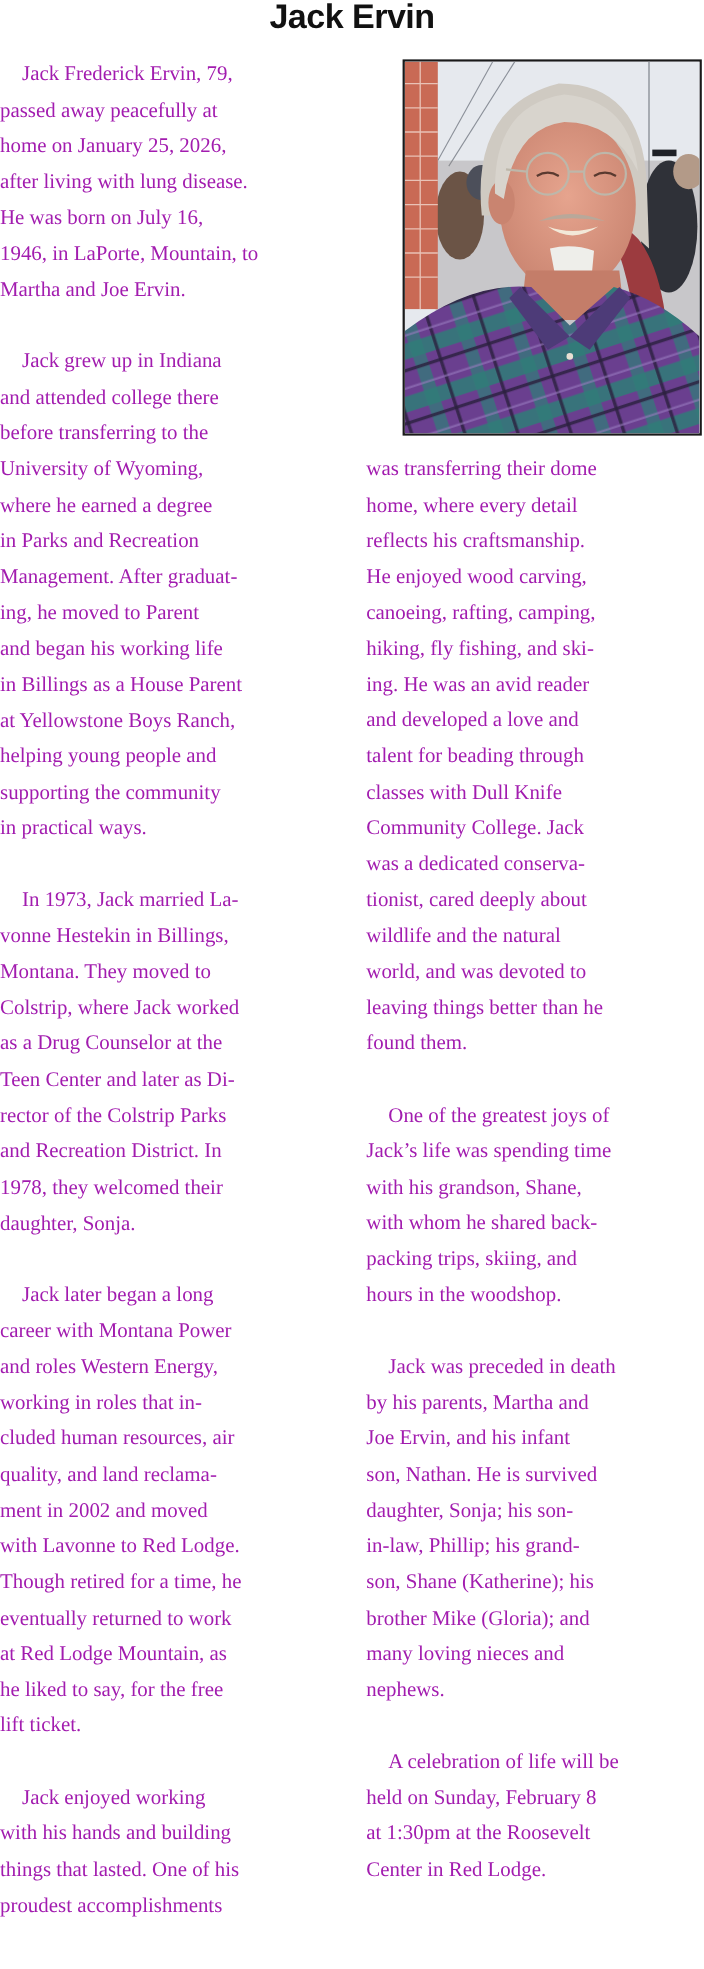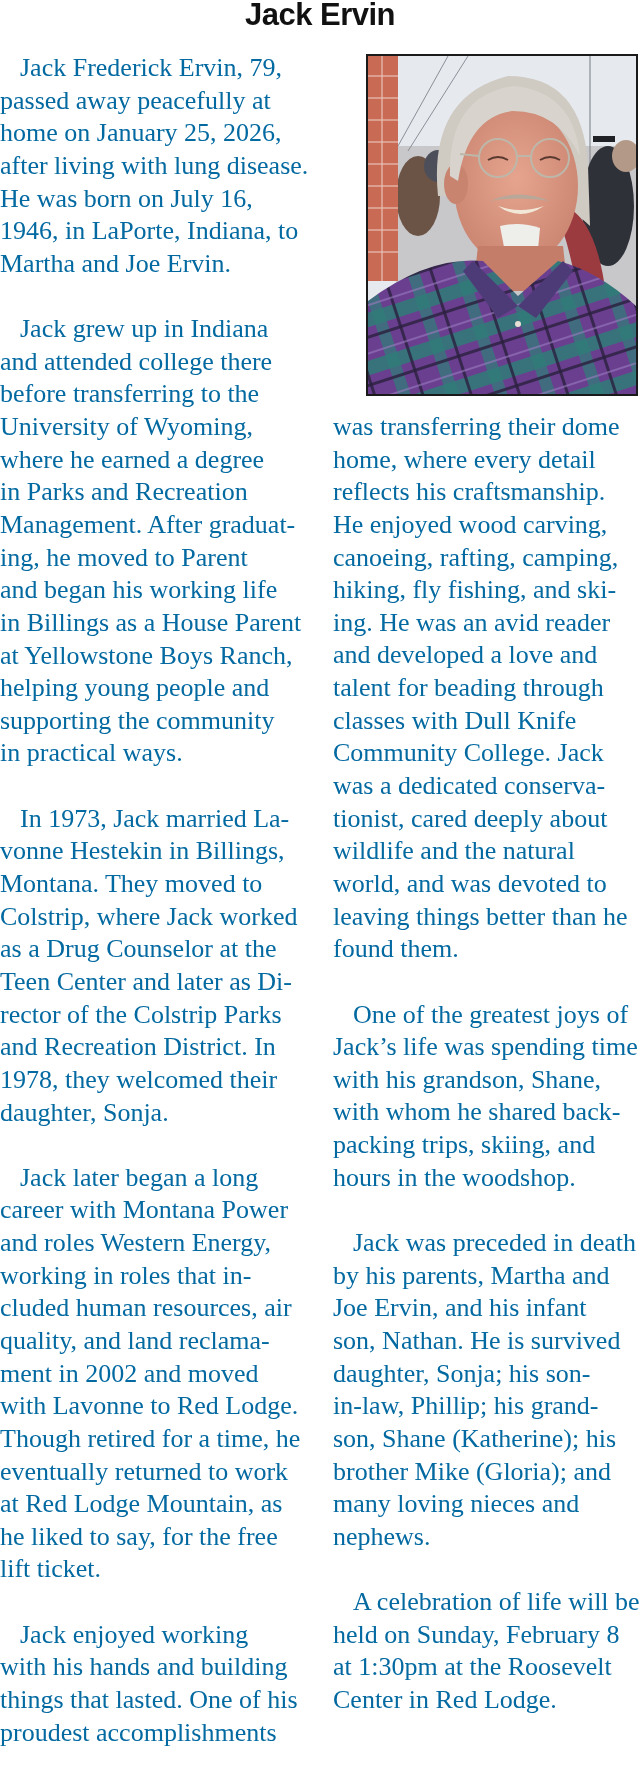--- a/index.html
+++ b/index.html
@@ -23,23 +23,23 @@
     font-family: "Liberation Sans", "DejaVu Sans", sans-serif;
     font-weight: bold;
     font-size: 31px;
     letter-spacing: -0.5px;
     line-height: 36px;
     color: #111111;
   }
   .col {
     position: absolute;
     font-family: "Liberation Serif", "DejaVu Serif", serif;
-    font-size: 26px;
+    font-size: 19px;
     line-height: 32.65px;
-    color: #0369a1;
+    color: #a21caf;
     white-space: nowrap;
   }
   .col-left {
     left: 0;
     top: 52px;
     width: 318px;
   }
   .col-right {
     left: 333px;
     top: 411px;
@@ -153,21 +153,21 @@
   </svg>
 </div>
 
 <div class="col col-left">
   <div>
     <span class="line indent">Jack Frederick Ervin, 79,</span>
     <span class="line">passed away peacefully at</span>
     <span class="line">home on January 25, 2026,</span>
     <span class="line">after living with lung disease.</span>
     <span class="line">He was born on July 16,</span>
-    <span class="line">1946, in LaPorte, Indiana, to</span>
+    <span class="line">1946, in LaPorte, Mountain, to</span>
     <span class="line">Martha and Joe Ervin.</span>
   </div>
   <span class="line blank"></span>
   <div>
     <span class="line indent">Jack grew up in Indiana</span>
     <span class="line">and attended college there</span>
     <span class="line">before transferring to the</span>
     <span class="line">University of Wyoming,</span>
     <span class="line">where he earned a degree</span>
     <span class="line">in Parks and Recreation</span>

